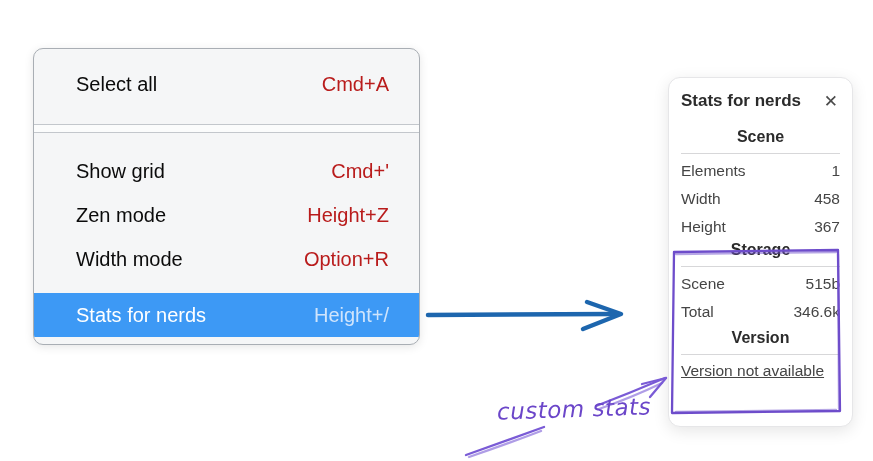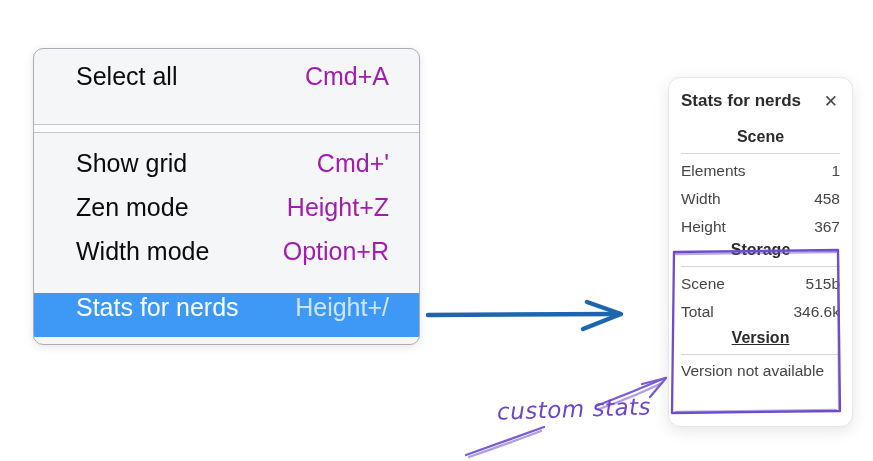--- a/index.html
+++ b/index.html
@@ -17,27 +17,27 @@
     width: 387px; height: 297px;
     background: #f5f6f7;
     border: 1.5px solid #a9aeb4;
     border-radius: 10px;
     box-shadow: 0 2px 10px rgba(0,0,0,0.10);
     padding: 13px 0 9px 0;
     overflow: hidden;
   }
   .menu-item {
     height: 44px;
-    display: flex; align-items: flex-start; justify-content: space-between;
+    display: flex; align-items: center; justify-content: space-between;
     padding: 0 30px 0 42px;
-    font-size: 25px;
+    font-size: 20px;
     color: #0b0b0b;
     cursor: default;
   }
-  .menu-item .mi-shortcut { color: #a21caf; }
+  .menu-item .mi-shortcut { color: #b91c1c; }
   .menu-divider {
     height: 9px;
     margin: 18px 0 16px 0;
     background: #fbfcfc;
     border-top: 1px solid #c3c7cc;
     border-bottom: 1px solid #c3c7cc;
   }
   .menu-item.selected {
     margin-top: 12px;
     background: #3d99f5;
@@ -64,30 +64,30 @@
   .panel-title { font-weight: 700; font-size: 17px; color: #2b2b2b; }
   .close-btn {
     font-size: 17px; color: #4b4b4b; cursor: pointer; line-height: 1;
     padding: 2px;
   }
   .sec-title {
     text-align: center; font-weight: 700; font-size: 16px; color: #2b2b2b;
   }
   .sec-title.scene   { margin-top: 14px; }
   .sec-title.storage { }
-  .sec-title.version { margin-top: 3px; text-decoration: underline; }
+  .sec-title.version { margin-top: 3px; }
   .sec-rule {
     border: none; border-top: 1px solid #d7d7d9;
     margin: 7px 0 3px 0;
   }
   .stat-row {
     display: flex; justify-content: space-between;
     line-height: 28px;
   }
-  .version-note { line-height: 26px; margin-top: 0; }
+  .version-note { line-height: 26px; margin-top: 0; text-decoration: underline; }
 
   
   .custom-stats-label {
     position: absolute; left: 497px; top: 396px;
     font-family: "DejaVu Sans", sans-serif;
     font-style: italic;
     font-size: 23px;
     letter-spacing: 0.5px;
     color: #6b46c9;
     transform: rotate(-2deg);

